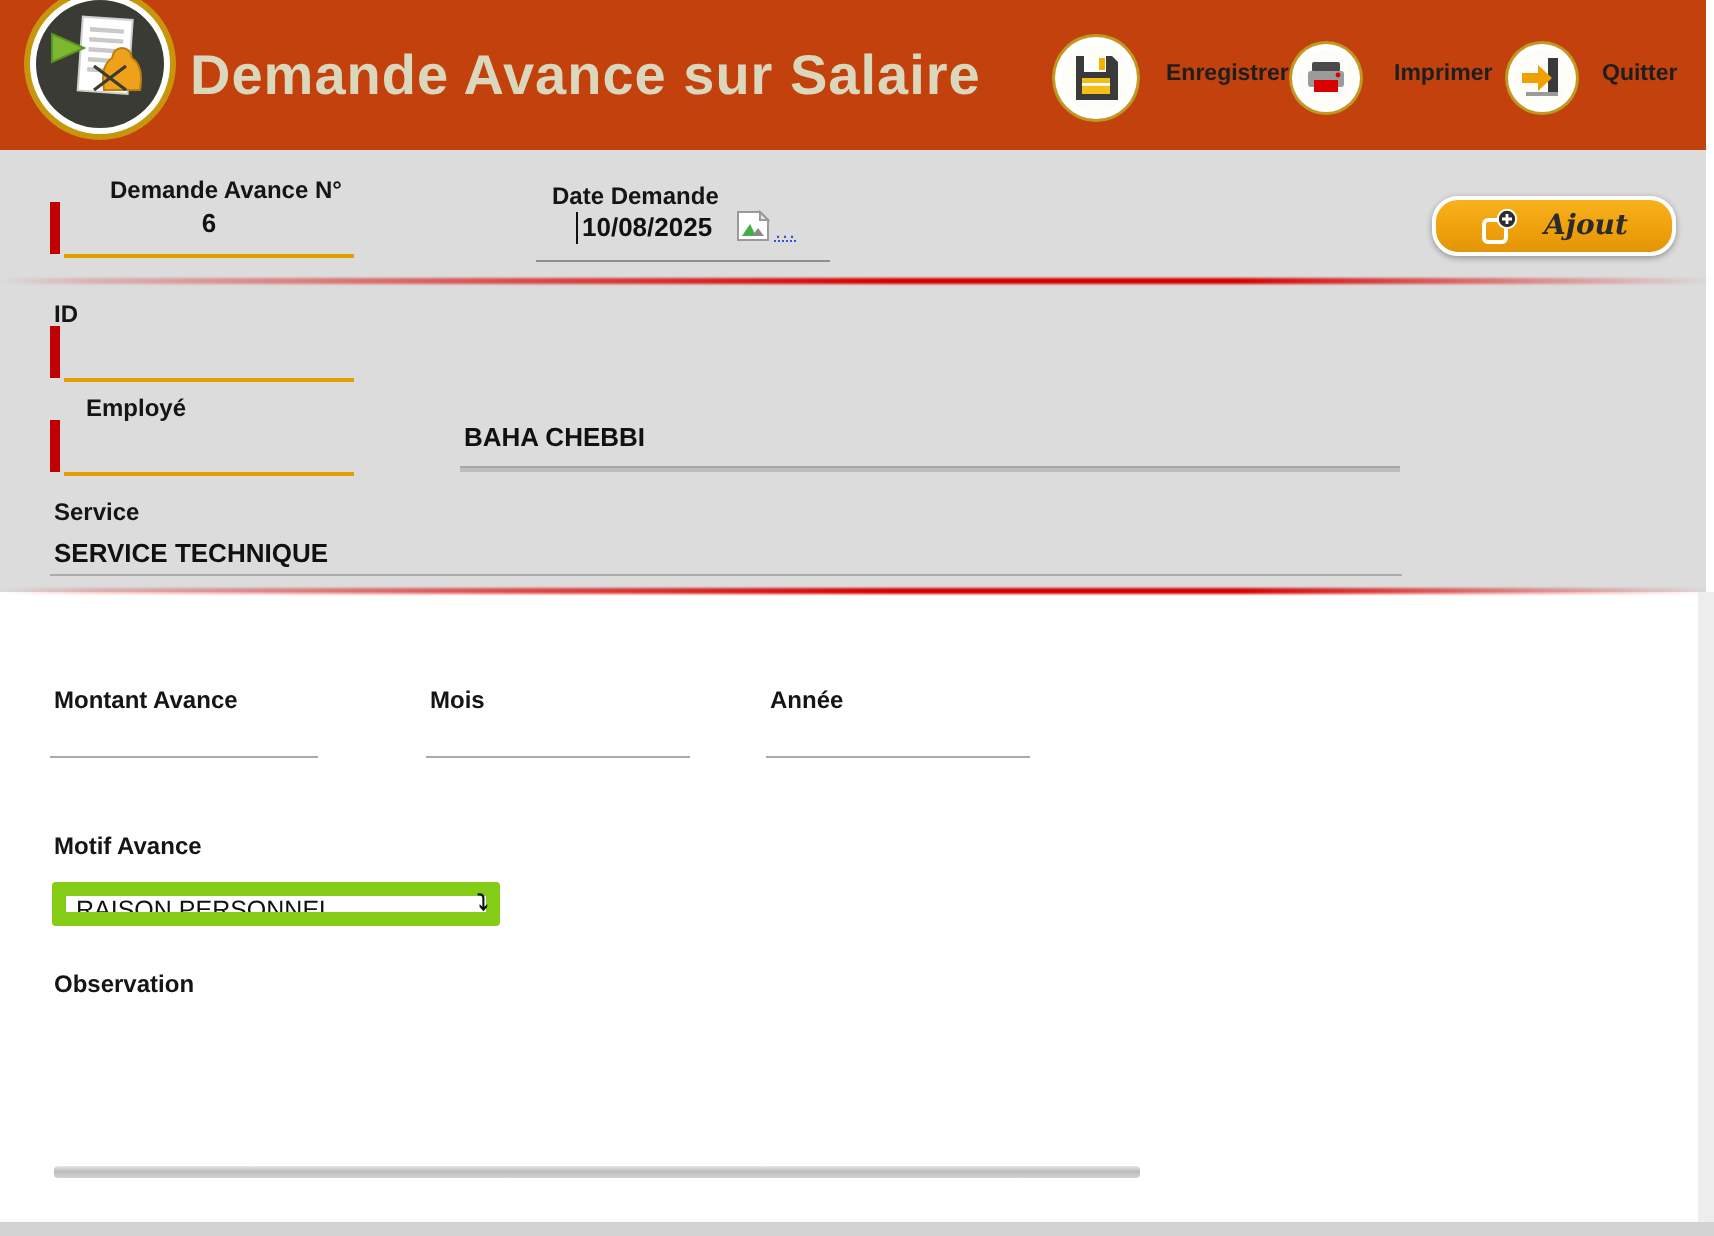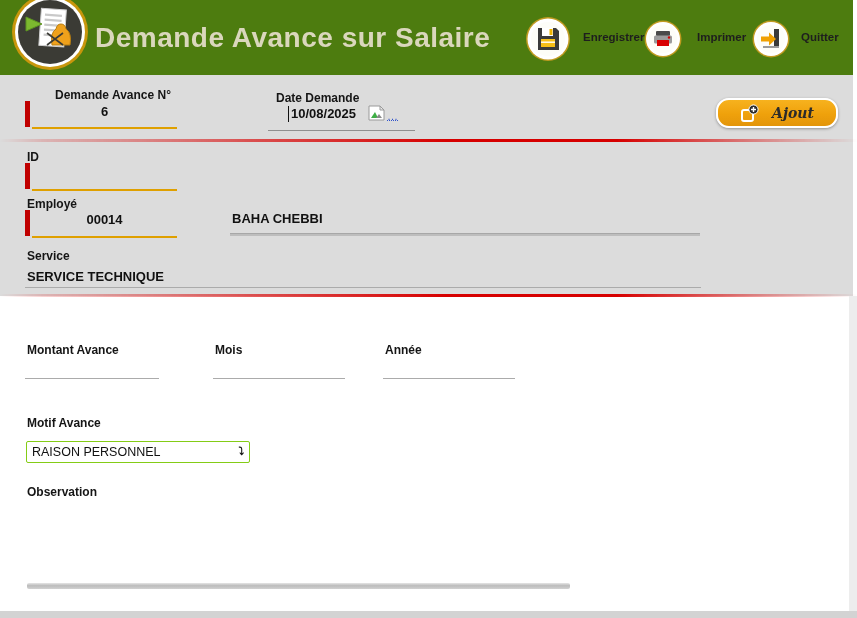--- a/index.html
+++ b/index.html
@@ -1,18 +1,18 @@
 <!DOCTYPE html>
 <html><head>
 <meta charset="utf-8">
 <style>
   html,body{margin:0;padding:0;background:#f5f5f5;font-family:"Liberation Sans",sans-serif;}
   .window{position:relative;width:857px;height:618px;background:#ffffff;overflow:hidden;outline:1px solid #b9b9b9;}
   
-  .header{position:absolute;left:0;top:0;width:853px;height:75px;background:#4d7c0f;}
+  .header{position:absolute;left:0;top:0;width:853px;height:75px;background:#c2410c;}
   .logo{position:absolute;left:11px;top:-7px;width:78px;height:78px;}
   .app-title{position:absolute;left:95px;top:22px;font-size:28px;font-weight:bold;color:#DAD7BC;letter-spacing:0.5px;white-space:nowrap;}
   .tool-circle{position:absolute;cursor:pointer;}
   .tool-label{position:absolute;font-size:11.5px;font-weight:700;color:#1e1e1e;cursor:pointer;white-space:nowrap;}
   
   .panel{position:absolute;left:0;top:75px;width:853px;height:221px;background:#DCDCDC;}
   .lbl{position:absolute;font-size:12px;font-weight:700;color:#151515;white-space:nowrap;}
   .val{position:absolute;font-size:13px;font-weight:600;color:#111;white-space:nowrap;}
   .val-center{text-align:center;}
   .redbar{position:absolute;width:5px;height:26px;background:#C00000;}
@@ -24,21 +24,21 @@
      filter:blur(0.4px);}
   .field-input{position:absolute;border:none;background:transparent;font-family:"Liberation Sans",sans-serif;font-size:13px;font-weight:600;color:#111;padding:0;outline:none;}
   .caret{position:absolute;width:1px;height:16px;background:#111;}
   
   .ajout-btn{position:absolute;left:716px;top:98px;width:118px;height:26px;border:2px solid #ffffff;border-radius:13px;
      background:linear-gradient(180deg,#F7B21E 0%,#EFA10B 55%,#E3950A 100%);
      box-shadow:0 1px 3px rgba(0,0,0,0.35);display:flex;align-items:center;justify-content:center;gap:13px;cursor:pointer;}
   .ajout-txt{font-family:"DejaVu Serif",serif;font-style:italic;font-weight:bold;font-size:14px;color:#2b2b2b;}
   
   .select-wrap{position:absolute;left:26px;top:441px;width:224px;height:22px;}
-  .select-wrap select{width:100%;height:100%;-webkit-appearance:none;appearance:none;border:1px solid #84cc16;border-radius:2px;background:#ffffff;font-family:"Liberation Sans",sans-serif;font-size:12.5px;color:#111;padding:0 20px 0 5px;}
+  .select-wrap select{width:100%;height:100%;-webkit-appearance:none;appearance:none;border:7px solid #84cc16;border-radius:2px;background:#ffffff;font-family:"Liberation Sans",sans-serif;font-size:12.5px;color:#111;padding:0 20px 0 5px;}
   .select-chevron{position:absolute;right:6px;top:4px;font-size:11px;color:#111;pointer-events:none;font-weight:bold;}
   
   .obs-area{position:absolute;left:25px;top:503px;width:545px;height:72px;background:transparent;border:none;resize:none;outline:none;font-family:"Liberation Sans",sans-serif;font-size:13px;}
   .bottom-bar{position:absolute;left:27px;top:583px;width:543px;height:6px;border-radius:2px;
      background:linear-gradient(180deg,#e6e6e6 0%,#bcbcbc 45%,#d2d2d2 100%);}
   .bottom-strip{position:absolute;left:0;top:611px;width:857px;height:7px;background:#D3D3D3;}
   .right-strip{position:absolute;left:849px;top:296px;width:8px;height:315px;background:#EDEDED;}
 </style>
 </head>
 <body>
@@ -139,23 +139,22 @@
     <span class="ajout-txt">Ajout</span>
   </div>
 
   <div class="red-divider" style="top:139px;"></div>
 
   <div class="lbl" style="left:27px;top:150px;">ID</div>
   <div class="redbar" style="left:25px;top:163px;"></div>
   <input class="field-input" style="left: 32px; top: 165px; width: 145px; text-align: center;" value="">
   <div class="uline-orange" style="left:32px;top:189px;width:145px;"></div>
 
-  <div class="lbl" style="left:27px;top:197px;">Employé</div>
+  <div class="lbl" style="left:43px;top:197px;">Employé</div>
   <div class="redbar" style="left:25px;top:210px;"></div>
-  <div class="val val-center" style="left:32px;top:212px;width:145px;">00014</div>
   <div class="uline-orange" style="left:32px;top:236px;width:145px;"></div>
   <div class="val" style="left:232px;top:211px;">BAHA CHEBBI</div>
   <div class="uline-gray2" style="left:230px;top:233px;width:470px;"></div>
 
   <div class="lbl" style="left:27px;top:249px;">Service</div>
   <div class="val" style="left:27px;top:269px;">SERVICE TECHNIQUE</div>
   <div class="uline-gray" style="left:25px;top:287px;width:676px;"></div>
 
   <div class="red-divider" style="top:294px;"></div>
 

